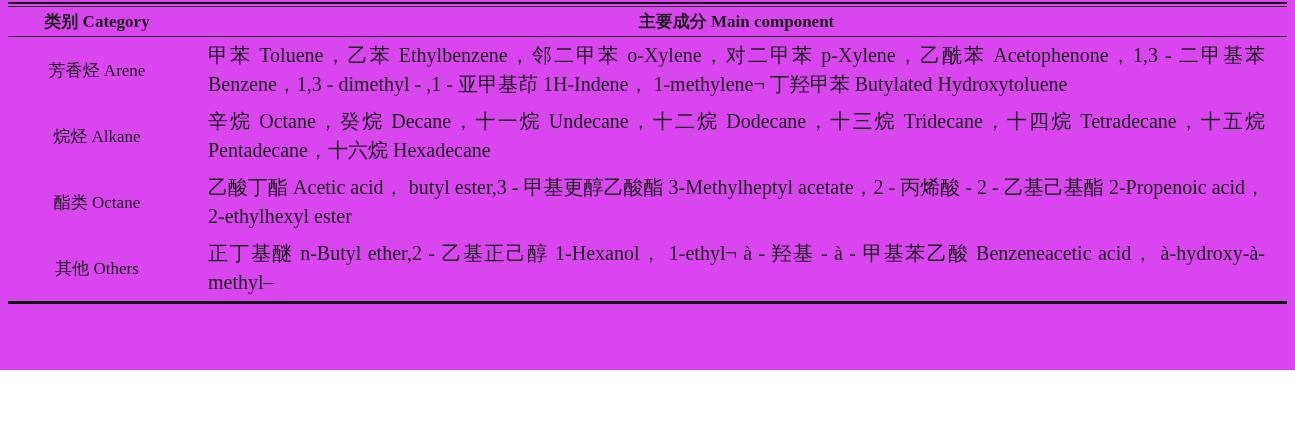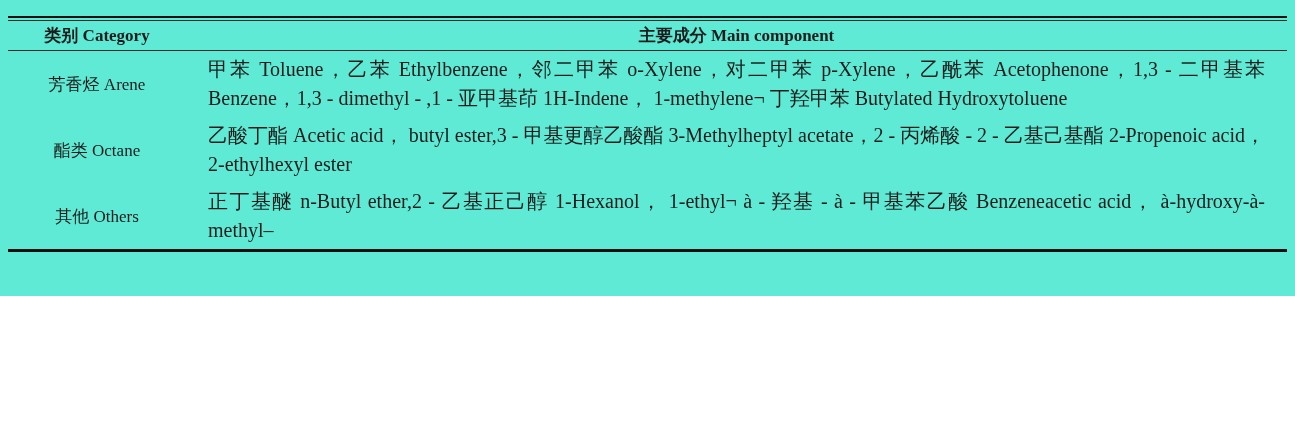--- a/index.html
+++ b/index.html
@@ -10,23 +10,23 @@
   body {
     width: 1295px;
     height: 422px;
     overflow: hidden;
     font-family: "Liberation Serif", "DejaVu Serif", serif;
     color: #1c1c1c;
   }
   .sheet {
     box-sizing: border-box;
     width: 1295px;
-    height: 296px;
-    padding: 16px 8px;
-    background: #5eead4;
+    height: 370px;
+    padding: 2px 8px;
+    background: #d946ef;
   }
   
   .top-rule-thick {
     height: 2px;
     background: #101010;
   }
   .top-rule-gap {
     height: 2px;
     background: transparent;
   }
@@ -89,20 +89,24 @@
         <th class="cat-h">类别 Category</th>
         <th class="comp-h">主要成分 Main component</th>
       </tr>
     </thead>
     <tbody>
       <tr>
         <td class="cat-cell">芳香烃 Arene</td>
         <td class="comp-cell">甲苯 Toluene，乙苯 Ethylbenzene，邻二甲苯 o-Xylene，对二甲苯 p-Xylene，乙酰苯 Acetophenone，1,3 - 二甲基苯 Benzene，1,3 - dimethyl - ,1 - 亚甲基茚 1H-Indene， 1-methylene¬ 丁羟甲苯 Butylated Hydroxytoluene</td>
       </tr>
       <tr>
+        <td class="cat-cell">烷烃 Alkane</td>
+        <td class="comp-cell">辛烷 Octane，癸烷 Decane，十一烷 Undecane，十二烷 Dodecane，十三烷 Tridecane，十四烷 Tetradecane，十五烷 Pentadecane，十六烷 Hexadecane</td>
+      </tr>
+      <tr>
         <td class="cat-cell">酯类 Octane</td>
         <td class="comp-cell">乙酸丁酯 Acetic acid， butyl ester,3 - 甲基更醇乙酸酯 3-Methylheptyl acetate，2 - 丙烯酸 - 2 - 乙基己基酯 2-Propenoic acid， 2-ethylhexyl ester</td>
       </tr>
       <tr>
         <td class="cat-cell">其他 Others</td>
         <td class="comp-cell">正丁基醚 n-Butyl ether,2 - 乙基正己醇 1-Hexanol， 1-ethyl¬ à - 羟基 - à - 甲基苯乙酸 Benzeneacetic acid， à-hydroxy-à- methyl–</td>
       </tr>
     </tbody>
   </table>
 

